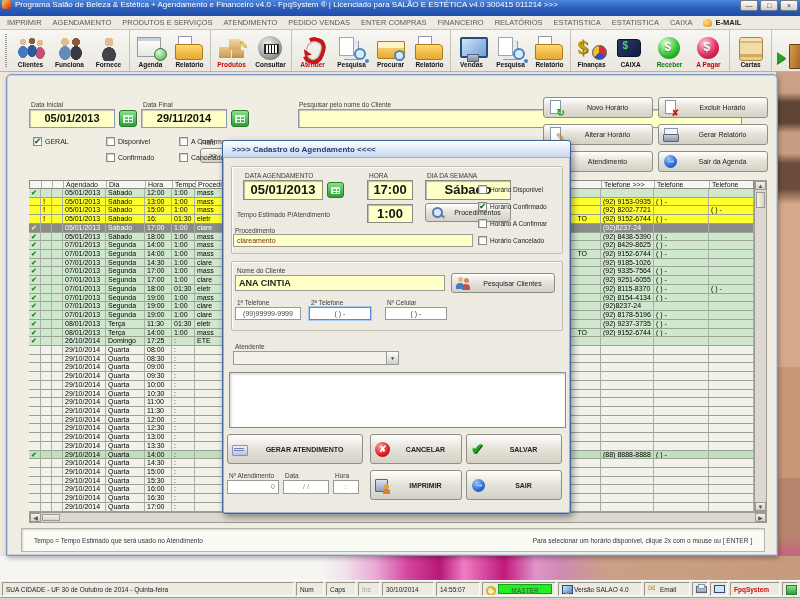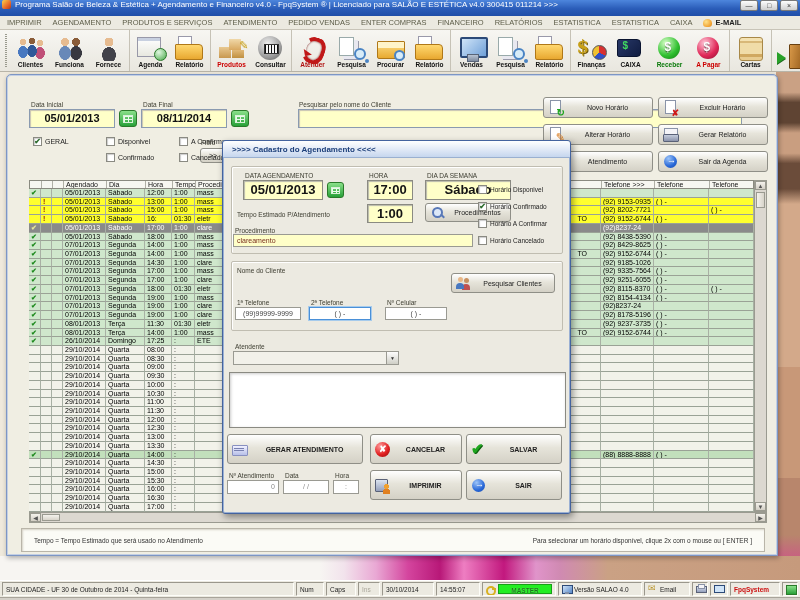--- a/index.html
+++ b/index.html
@@ -283,21 +283,21 @@
   <div class="photo-right"></div>
   <div class="photo-bottom"></div>
 
   <div class="main-window">
 
     <span class="flabel" style="left:24px;top:26px">Data Inicial</span>
     <div class="field datefld" style="left:22px;top:34px;width:86px;height:19px">05/01/2013</div>
     <span class="cal-btn" style="left:112px;top:35px"></span>
 
     <span class="flabel" style="left:136px;top:26px">Data Final</span>
-    <div class="field datefld" style="left:134px;top:34px;width:86px;height:19px">08/11/2014</div>
+    <div class="field datefld" style="left:134px;top:34px;width:86px;height:19px">29/11/2014</div>
     <span class="cal-btn" style="left:224px;top:35px"></span>
 
     <span class="flabel" style="left:292px;top:26px">Pesquisar pelo nome do Cliente</span>
     <div class="field" style="left:291px;top:34px;width:444px;height:19px"></div>
 
     <span class="flabel" style="left:194px;top:64px">Filtro</span>
     <div class="action-btn" style="left:193px;top:73px;width:26px;height:15px">
         <span class="albl">&gt;&gt;</span>
       </div>
 
@@ -943,20 +943,21 @@
           <span class="cbox"></span>
           <span>Horário Cancelado</span>
         </label>
       </div>
 
     <span class="dlabel" style="left:12px;top:86px">Procedimento</span>
     <div class="ylfld" style="left:10px;top:93px;width:240px;height:13px">clareamento</div>
 
     <div class="grp" style="left:8px;top:120px;width:332px;height:70px"></div>
     <span class="dlabel" style="left:14px;top:126px">Nome do Cliente</span>
+    <div class="ylfld" style="left:12px;top:134px;width:210px;height:16px;font-weight:bold;font-size:9px;color:#222;line-height:14px">ANA CINTIA</div>
     <div class="action-btn" style="left:228px;top:132px;width:104px;height:20px">
       <span class="aicn i-people"></span>
       <span class="albl">Pesquisar Clientes</span>
     </div>
     <span class="dlabel" style="left:14px;top:158px">1ª Telefone</span>
     <div class="smfld" style="left:12px;top:166px;width:66px;height:13px">(99)99999-9999</div>
     <span class="dlabel" style="left:88px;top:158px">2ª Telefone</span>
     <div class="smfld tel-focus" style="left:86px;top:166px;width:62px;height:13px">( )    -</div>
     <span class="dlabel" style="left:164px;top:158px">Nº Celular</span>
     <div class="smfld" style="left:162px;top:166px;width:62px;height:13px">( )    -</div>

